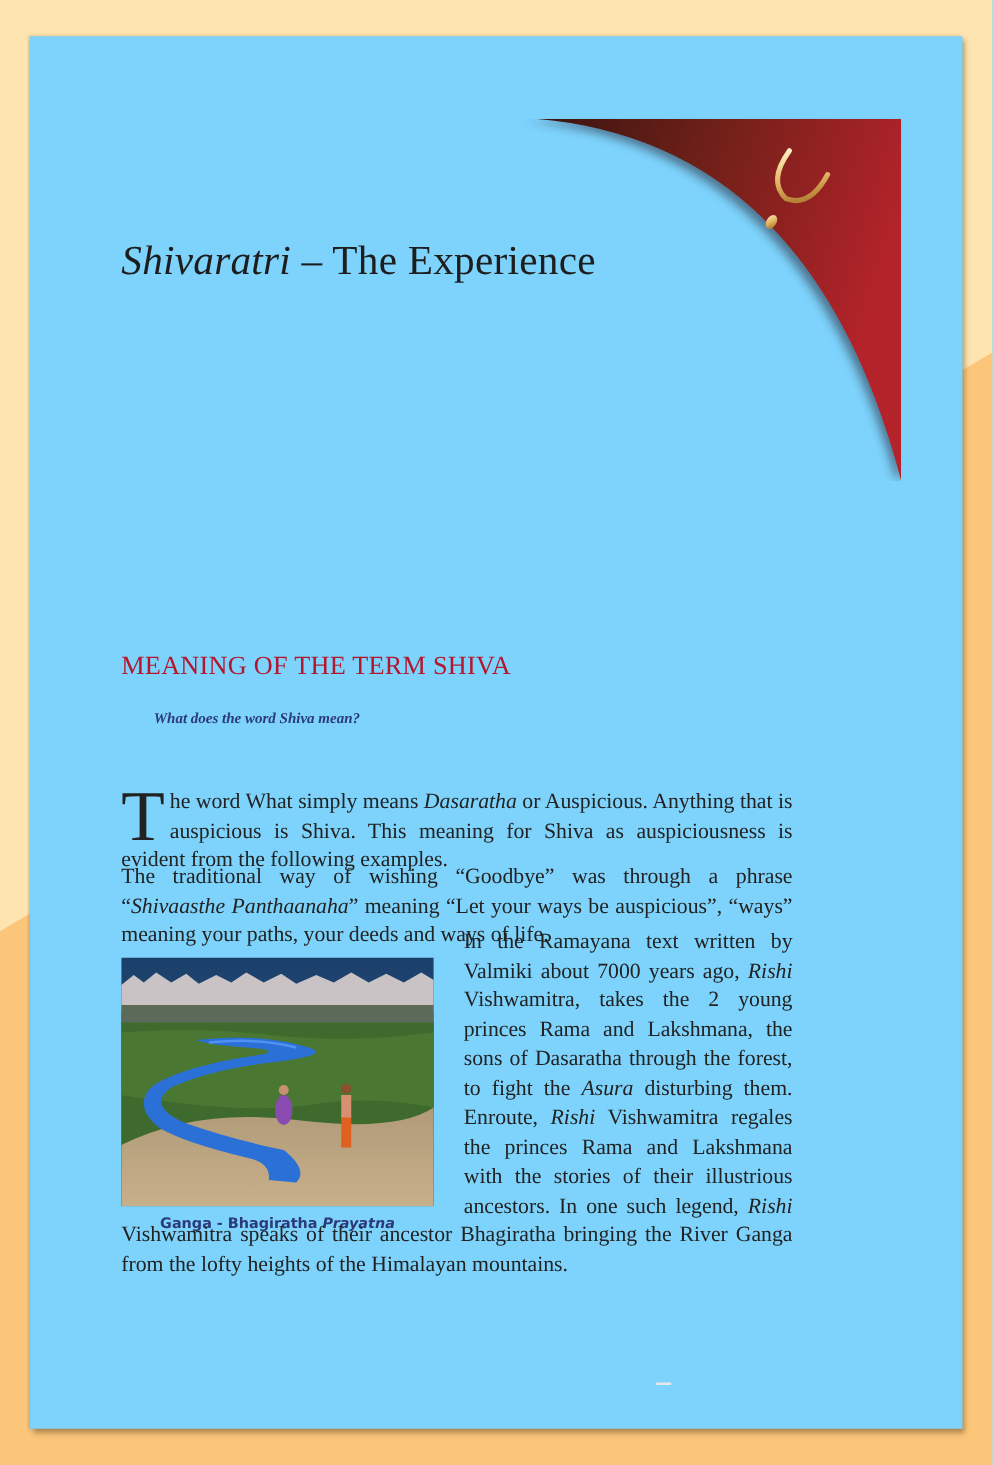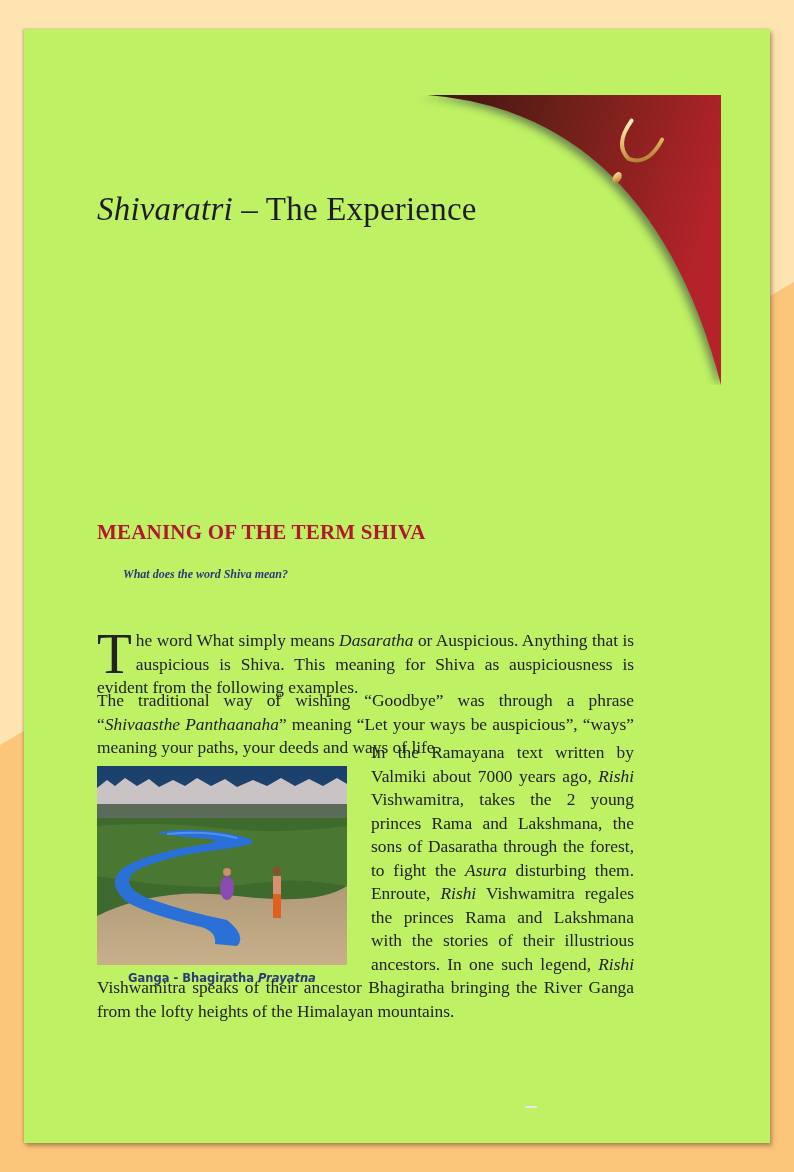--- a/index.html
+++ b/index.html
@@ -8,37 +8,37 @@
     background:#fde4b0;
     font-family:"Liberation Serif", "DejaVu Serif", serif;
   }
   .bg-band {
     position:absolute; left:0; top:0; width:794px; height:1172px;
     background:#fbc57a;
     clip-path: polygon(0 745px, 794px 282px, 794px 1172px, 0 1172px);
   }
   .page {
     position:absolute; left:24px; top:29px; width:746px; height:1114px;
-    background:#bef264;
+    background:#7dd3fc;
     box-shadow: 2px 3px 4px rgba(120,90,50,0.55), -1px 0 2px rgba(150,120,70,0.4);
   }
   .corner {
     position:absolute; left:386px; top:66px; width:311px; height:290px;
     overflow:hidden;
   }
   .corner svg { display:block; }
   .title {
     position:absolute; left:73px; top:162px; margin:0;
     font-size:33px; font-weight:normal; color:#1d1d1d; letter-spacing:0.2px;
     white-space:nowrap;
   }
   .title em { font-style:italic; }
   .section-heading {
     position:absolute; left:73px; top:491px; margin:0;
-    font-size:21px; font-weight:bold; color:#b3172e; letter-spacing:0.2px;
+    font-size:21px; font-weight:normal; color:#b3172e; letter-spacing:0.2px;
     white-space:nowrap;
   }
   .subheading {
     position:absolute; left:99px; top:538px; margin:0;
     font-size:12px; font-weight:bold; font-style:italic; color:#2b3a78;
     white-space:nowrap;
   }
   .para {
     position:absolute; left:73px; width:537px; margin:0;
     font-size:17.4px; line-height:23.5px; color:#222; text-align:justify;

